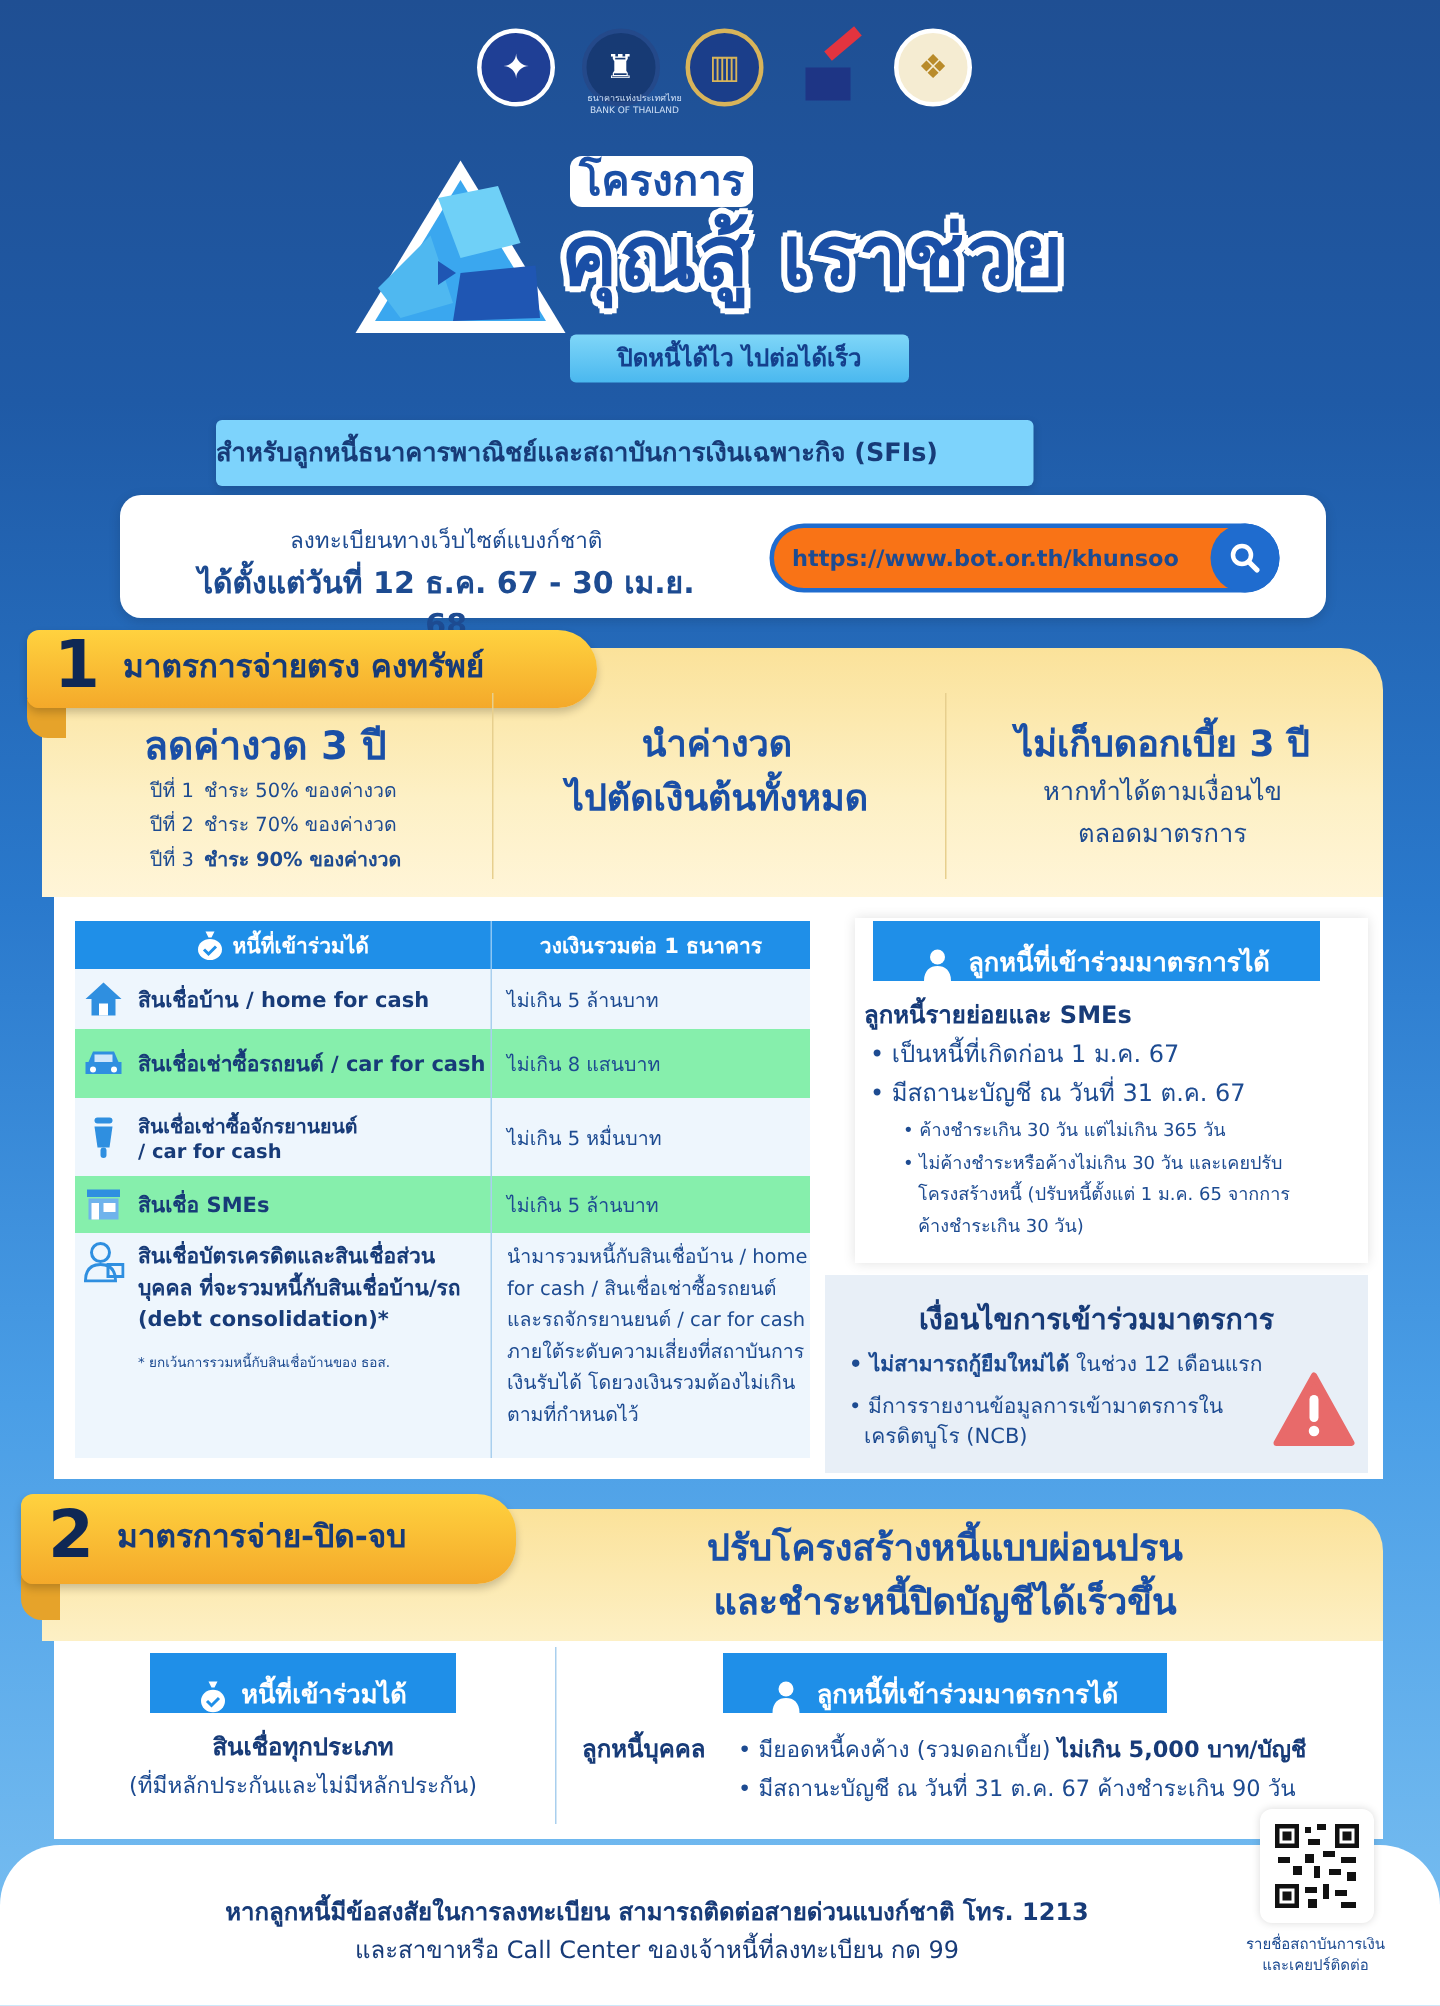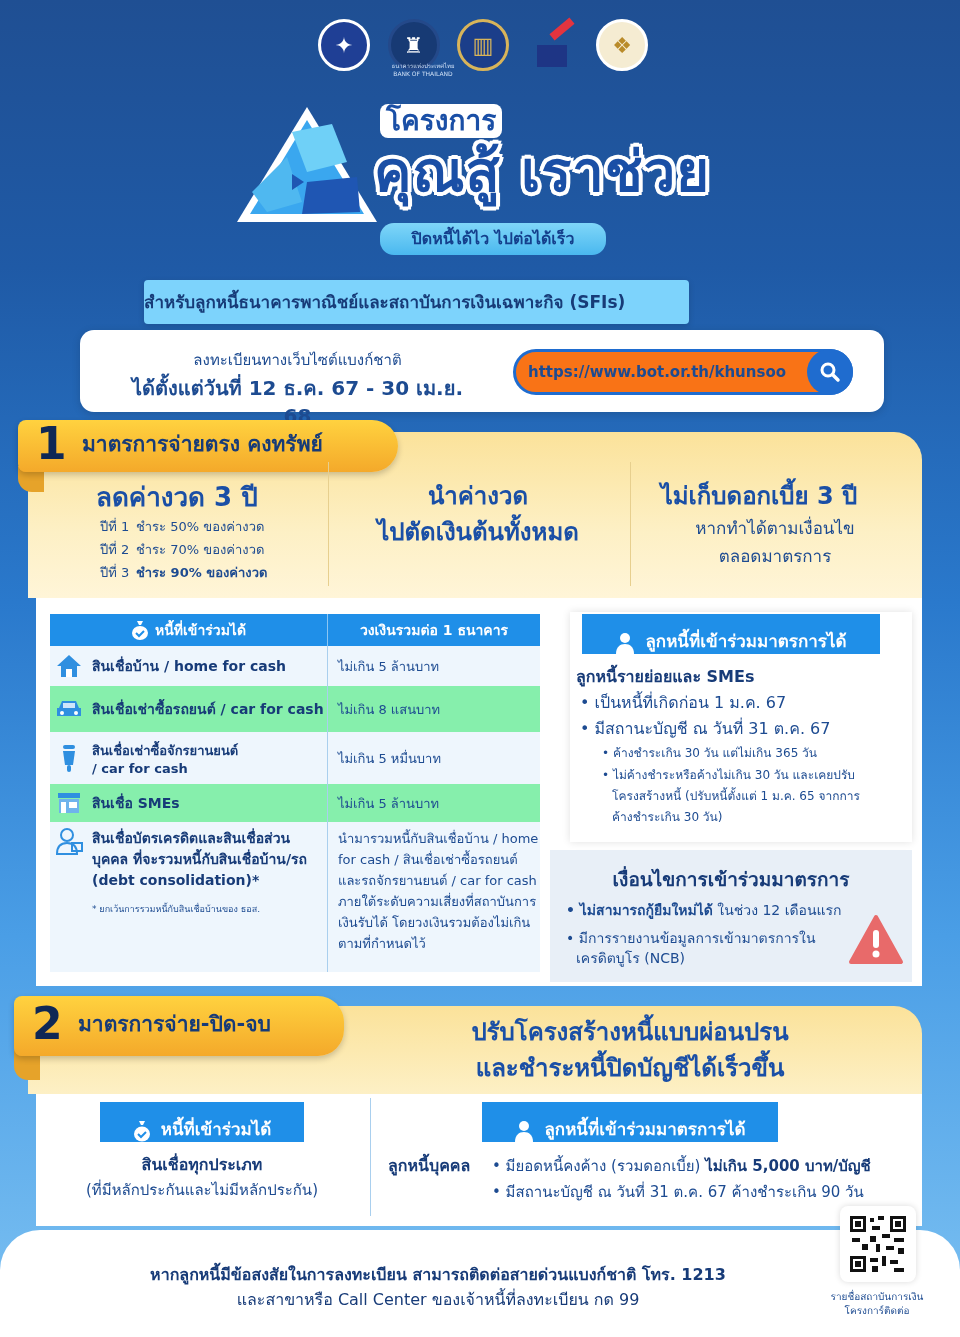--- a/index.html
+++ b/index.html
@@ -22,21 +22,21 @@
   .logo.l4 .box { width: 30px; height: 22px; background: #1e3585; position: absolute; bottom: 4px; left: 10px; }
   .logo.l4 .flag { width: 26px; height: 8px; background: #e3343f; position: absolute; top: 6px; left: 22px; transform: rotate(-40deg); }
   .logo.l5 { background: #f5ecd2; border-color: #fff; color: #b98b2a; }
   .bot-caption { top: 62px; left: 378px; width: 90px; font-size: 6px; color: #cfe0f6; text-align: center; line-height: 8px; }
 
   
   .hands { top: 102px; left: 232px; width: 150px; height: 130px; }
   .title-small { top: 104px; left: 380px; font-size: 28px; font-weight: bold; color: #1a4fa6; background: #fff; padding: 0 6px; border-radius: 8px; line-height: 34px; }
   .title-big { top: 134px; left: 374px; font-size: 56px; font-weight: bold; color: #1a4fa6; line-height: 76px; letter-spacing: 1px;
     text-shadow: 3px 3px 0 #fff, -3px -3px 0 #fff, 3px -3px 0 #fff, -3px 3px 0 #fff, 0 4px 0 #fff, 4px 0 0 #fff, 0 -4px 0 #fff, -4px 0 0 #fff; }
-  .slogan { top: 223px; left: 380px; width: 226px; height: 32px; background: linear-gradient(180deg,#7fd6f8,#4ab8ef); border-radius: 14px; font-size: 16px; font-weight: bold; color: #143f8c; text-align: center; line-height: 32px; }
+  .slogan { top: 223px; left: 380px; width: 226px; height: 32px; background: linear-gradient(180deg,#7fd6f8,#4ab8ef); border-radius: 4px; font-size: 16px; font-weight: bold; color: #143f8c; text-align: center; line-height: 32px; }
 
   
   .audience { top: 280px; left: 144px; width: 545px; height: 44px; background: #7dd3fc; border-radius: 4px; font-size: 17px; font-weight: bold; color: #173b78; line-height: 44px; box-shadow: 0 2px 6px rgba(0,0,0,.15); }
 
   
   .register { top: 330px; left: 80px; width: 804px; height: 82px; background: #fff; border-radius: 14px; box-shadow: 0 2px 8px rgba(0,0,0,.15); }
   .reg-l1 { top: 348px; left: 120px; width: 355px; font-size: 15px; color: #1d4b91; text-align: center; }
   .reg-l2 { top: 372px; left: 120px; width: 355px; font-size: 20px; color: #1d4b91; text-align: center; font-weight: bold; }
   .url-box { top: 349px; left: 513px; width: 340px; height: 46px; border: 3px solid #1f6ccf; border-radius: 23px; background: #f97316; display: flex; align-items: center; padding-left: 12px; }
   .url-text { font-size: 15px; color: #1d4b91; font-weight: bold; }
@@ -49,21 +49,21 @@
   .sec1-ribbon { top: 420px; left: 18px; width: 380px; height: 52px; }
   .sec1-tail { top: 466px; left: 18px; width: 26px; height: 26px; }
   .sec-num { font-size: 44px; font-weight: bold; color: #0f2855; position: absolute; left: 18px; top: -2px; line-height: 52px; }
   .sec-label { font-size: 21px; font-weight: bold; color: #173b78; position: absolute; left: 64px; top: 0; line-height: 48px; }
 
   .col1-title { top: 476px; left: 96px; width: 200px; font-size: 26px; font-weight: bold; color: #1a4fa6; }
   .year-row { left: 100px; font-size: 13px; color: #1d4b91; }
   .year-row span { display: inline-block; width: 36px; }
   .col-div { top: 462px; width: 1px; height: 124px; background: #e7cf8e; }
   .col2 { top: 478px; left: 338px; width: 280px; font-size: 24px; font-weight: bold; color: #1a4fa6; text-align: center; line-height: 36px; }
-  .col3-title { top: 476px; left: 624px; width: 270px; font-size: 24px; font-weight: bold; color: #1a4fa6; text-align: center; }
+  .col3-title { top: 476px; left: 640px; width: 270px; font-size: 24px; font-weight: bold; color: #1a4fa6; text-align: center; }
   .col3-sub { top: 514px; left: 640px; width: 270px; font-size: 17px; color: #1d4b91; text-align: center; line-height: 28px; }
 
   
   .sec1-body { top: 598px; left: 36px; width: 886px; height: 388px; background: #fff; }
 
   
   .tbl { top: 614px; left: 50px; width: 490px; }
   .tbl-head { display: flex; height: 32px; background: #1f8fe8; color: #fff; font-size: 14px; font-weight: bold; }
   .tbl-head .c1 { width: 278px; display: flex; align-items: center; justify-content: center; gap: 6px; border-right: 1px solid #8cc6f3; }
   .tbl-head .c2 { width: 212px; display: flex; align-items: center; justify-content: center; }
@@ -352,14 +352,14 @@
       <rect x="50" y="34" width="6" height="6" fill="#111"></rect>
       <rect x="22" y="44" width="8" height="4" fill="#111"></rect>
     <rect x="34" y="42" width="4" height="10" fill="#111"></rect>
       <rect x="42" y="46" width="8" height="4" fill="#111"></rect>
       <rect x="24" y="52" width="6" height="6" fill="#111"></rect>
     <rect x="46" y="54" width="10" height="4" fill="#111"></rect>
   </svg>
 </div>
 <div class="abs qr-cap">
   <div>รายชื่อสถาบันการเงิน</div>
-  <div>โครงการ์ติดต่อ</div>
+  <div>และเคยปร์ติดต่อ</div>
 </div>
 
 </body></html>

